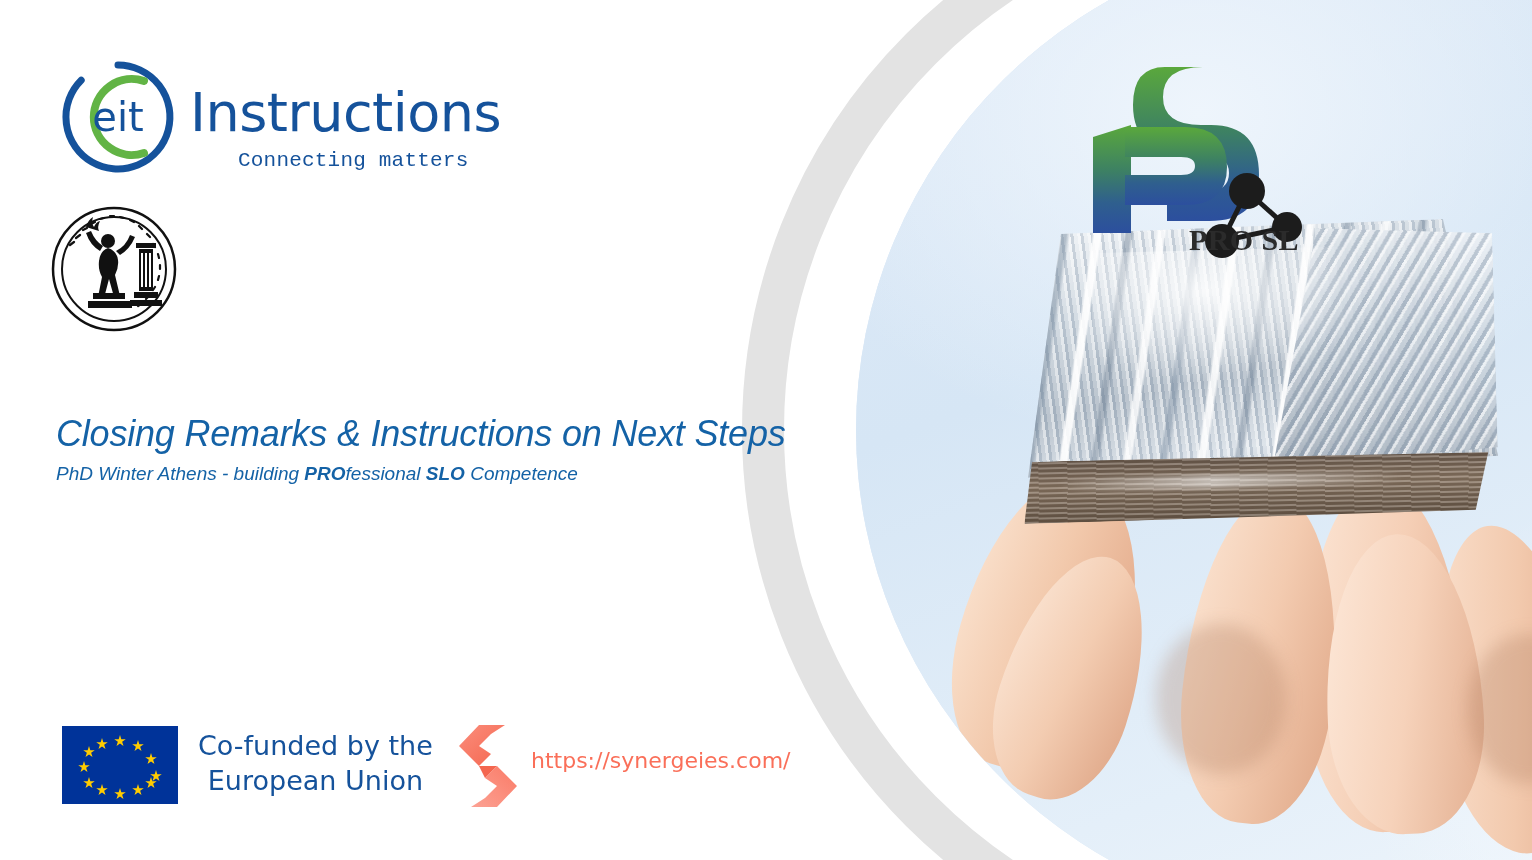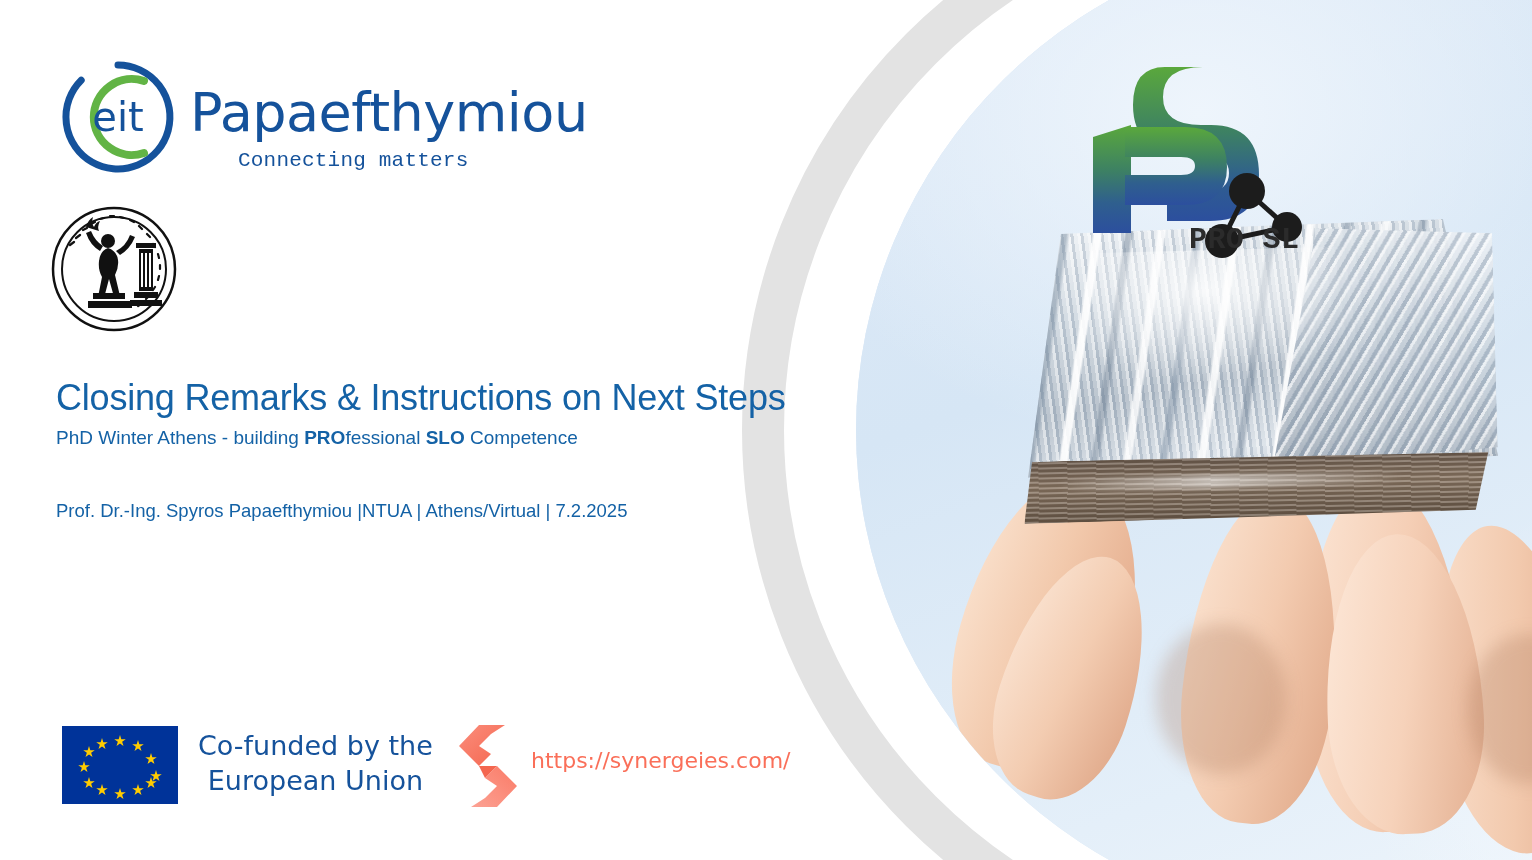--- a/index.html
+++ b/index.html
@@ -215,22 +215,23 @@
     left: 50px;
     top: 205px;
     width: 128px;
     height: 128px;
   }
 
   
   .title-block {
     position: absolute;
     left: 56px;
-    top: 376px;
+    top: 412px;
     width: 740px;
+    font-style: italic;
   }
   .slide-title {
     font-size: 36px;
     line-height: 44px;
     color: #1462a6;
     font-weight: 400;
     letter-spacing: -0.2px;
     white-space: nowrap;
   }
   .slide-subtitle {
@@ -314,21 +315,21 @@
     height: 235px;
   }
   .proslo-text {
     position: absolute;
     left: 114px;
     top: 178px;
     font-size: 30px;
     font-weight: 700;
     color: #2b2b2b;
     letter-spacing: 0.4px;
-    font-family: Liberation Mono, monospace;
+    font-family: Liberation Serif, serif;
     white-space: nowrap;
   }
 </style>
 </head>
 <body>
 
 <div id="slide">
 
   <div class="right-stage">
     <div class="arc-band"></div>
@@ -395,21 +396,21 @@
   </div>
 
   <div class="eit-lockup">
     <svg class="eit-mark" viewBox="0 0 120 120">
 
       <path d="M60 8 a52 52 0 1 1 -36.8 15.2" fill="none" stroke="#15529b" stroke-width="7" stroke-linecap="round"></path>
 
       <path d="M86 24 a38 38 0 1 0 0 72" fill="none" stroke="#62b445" stroke-width="8" stroke-linecap="round"></path>
       <text x="60" y="74" text-anchor="middle" font-family="DejaVu Sans, sans-serif" font-size="40" fill="#15529b">eit</text>
     </svg>
-    <div class="eit-word">Papaefthymiou</div>
+    <div class="eit-word">Instructions</div>
     <div class="eit-tag">Connecting matters</div>
   </div>
 
   <div class="ntua-seal">
     <svg viewBox="0 0 128 128">
       <circle cx="64" cy="64" r="61" fill="#fff" stroke="#111" stroke-width="2.5"></circle>
       <circle cx="64" cy="64" r="52" fill="#fff" stroke="#111" stroke-width="2"></circle>
 
       <g stroke="#111" stroke-width="2.2" stroke-linecap="round">
         <path d="M20 40 L24 37 M26 33 L30 30 M33 25 L37 23 M41 19 L45 17 M50 14 L54 13
@@ -444,21 +445,20 @@
         <rect x="80" y="95" width="32" height="6"></rect>
       </g>
     </svg>
   </div>
 
   <div class="title-block">
     <div class="slide-title">Closing Remarks &amp; Instructions on Next Steps</div>
     <div class="slide-subtitle"><span>PhD Winter Athens - building </span><b>PRO</b><span>fessional </span><b>SLO</b><span> Competence</span></div>
   </div>
 
-  <div class="presenter-line">Prof. Dr.-Ing. Spyros Papaefthymiou |NTUA | Athens/Virtual | 7.2.2025</div>
 
   <div class="eu-lockup">
     <div class="eu-flag">
       <div class="eu-star" style="left:52px;top:9px;"></div>
       <div class="eu-star" style="left:70px;top:14px;"></div>
       <div class="eu-star" style="left:83px;top:27px;"></div>
       <div class="eu-star" style="left:88px;top:44px;"></div>
       <div class="eu-star" style="left:83px;top:51px;"></div>
       <div class="eu-star" style="left:70px;top:58px;"></div>
       <div class="eu-star" style="left:52px;top:62px;"></div>

